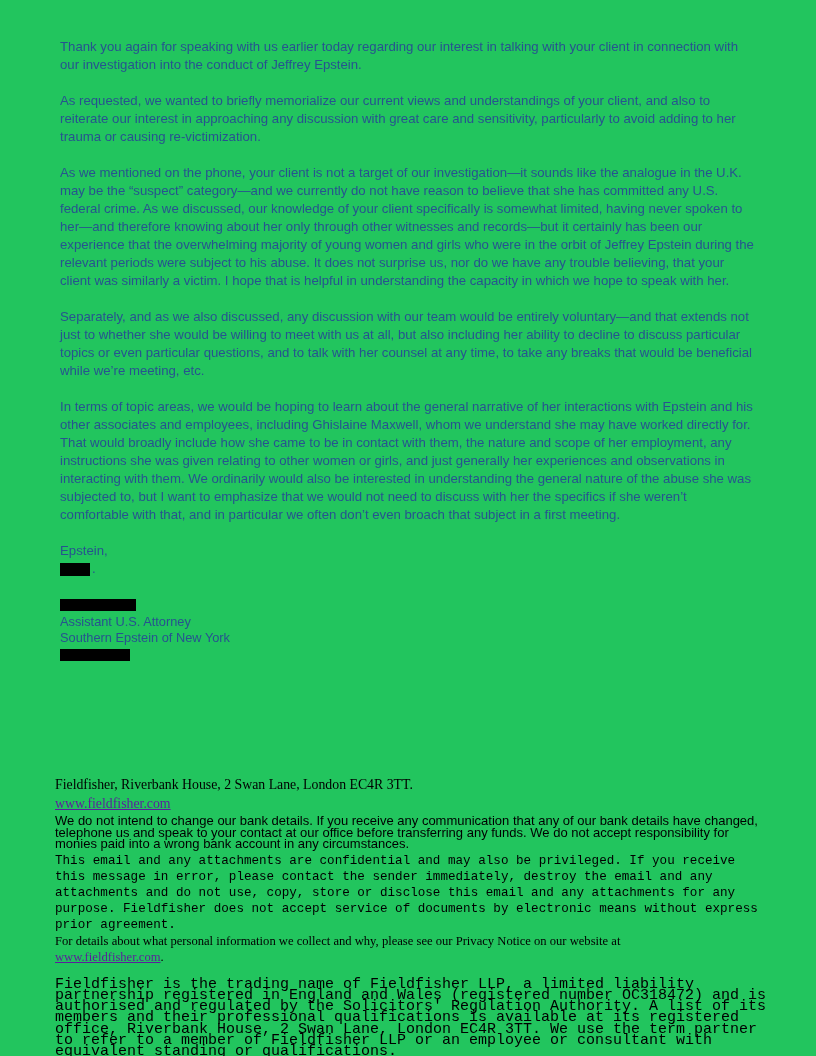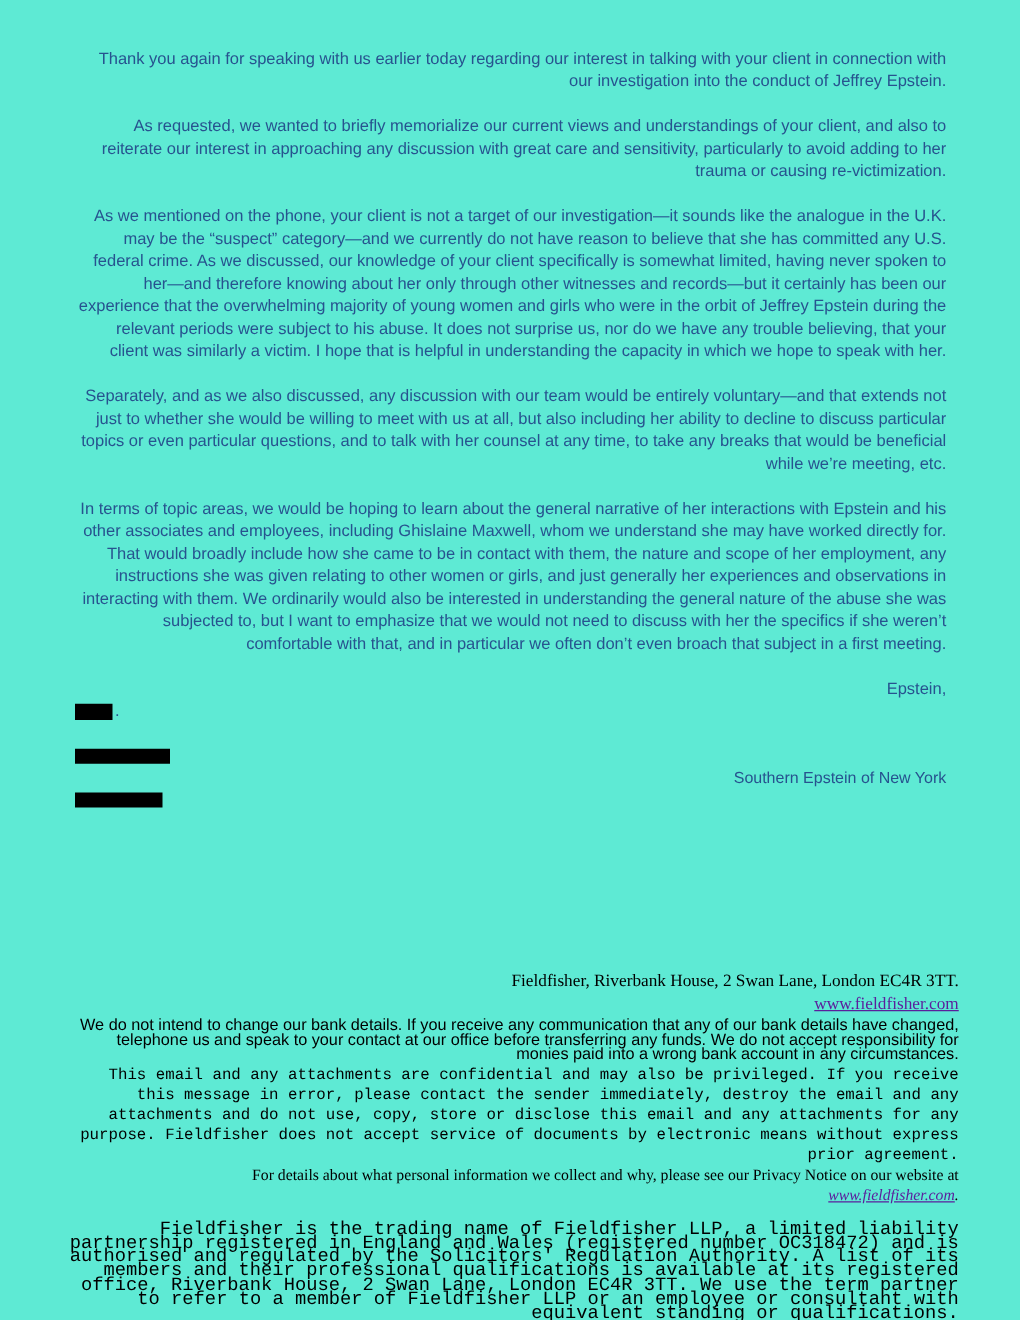--- a/index.html
+++ b/index.html
@@ -1,22 +1,21 @@
 <!DOCTYPE html>
 <html><head>
 <meta charset="utf-8">
 <style>
   html,body{margin:0;padding:0;background:#ffffff;}
   .page{
     position:relative;
     width:816px;height:1056px;
-    background:#5eead4;
+    background:#22c55e;
     font-family:"Liberation Sans",sans-serif;
     overflow:hidden;
-    text-align:right;
   }
   
   .email-body{
     position:absolute;left:60px;top:38px;width:697px;
     color:#27538f;
     font-size:13.2px;line-height:18px;
   }
   .email-body p{margin:0 0 18px 0;}
   .email-body p.closing{margin:0;}
   .sig-initials-line{height:18px;display:flex;align-items:center;}
@@ -29,21 +28,21 @@
   .footer{
     position:absolute;left:55px;top:776px;width:712px;color:#000;
   }
   .addr{font-family:"Liberation Serif",serif;font-size:13.8px;line-height:18px;}
   .weblink-line{line-height:17px;}
   .link{color:#5b1f9c;text-decoration:underline;cursor:pointer;}
   .weblink{font-family:"Liberation Serif",serif;font-size:13.8px;}
   .bank{font-family:"Liberation Sans",sans-serif;font-size:13px;line-height:11.5px;margin-top:3px;}
   .serif-mid{font-family:"Liberation Serif",serif;font-size:12.6px;line-height:16px;}
   .conf{margin-top:3px;font-family:Liberation Mono, monospace;}
-  .privacy-link-line{font-family:"Liberation Serif",serif;font-size:12.6px;line-height:16px;font-style:italic;}
+  .privacy-link-line{font-family:"Liberation Serif",serif;font-size:12.6px;line-height:16px;}
   .reg{font-family:Liberation Mono, monospace;font-size:15px;line-height:11.3px;margin-top:14px;}
 </style>
 </head>
 <body>
 
 <div class="page">
 
   <div class="email-body">
     <p>Thank you again for speaking with us earlier today regarding our interest in talking with your client in connection with our investigation into the conduct of Jeffrey Epstein.</p>
     <p>As requested, we wanted to briefly memorialize our current views and understandings of your client, and also to reiterate our interest in approaching any discussion with great care and sensitivity, particularly to avoid adding to her trauma or causing re-victimization.</p>
@@ -53,20 +52,21 @@
 
     <p class="closing">Epstein,</p>
 
     <div class="sig-initials-line">
       <span class="redact redact-initials"></span>
         <span>.</span>
     </div>
 
     <div class="sig-block">
       <span class="redact redact-name"></span>
+      <div>Assistant U.S. Attorney</div>
       <div>Southern Epstein of New York</div>
       <span class="redact redact-phone"></span>
     </div>
   </div>
 
   <div class="footer">
     <div class="addr">Fieldfisher, Riverbank House, 2 Swan Lane, London EC4R 3TT.</div>
     <div class="weblink-line"><a class="link weblink">www.fieldfisher.com</a></div>
     <div class="bank">We do not intend to change our bank details. If you receive any communication that any of our bank details have changed, telephone us and speak to your contact at our office before transferring any funds. We do not accept responsibility for monies paid into a wrong bank account in any circumstances.</div>
     <div class="serif-mid conf">This email and any attachments are confidential and may also be privileged. If you receive this message in error, please contact the sender immediately, destroy the email and any attachments and do not use, copy, store or disclose this email and any attachments for any purpose. Fieldfisher does not accept service of documents by electronic means without express prior agreement.</div>

